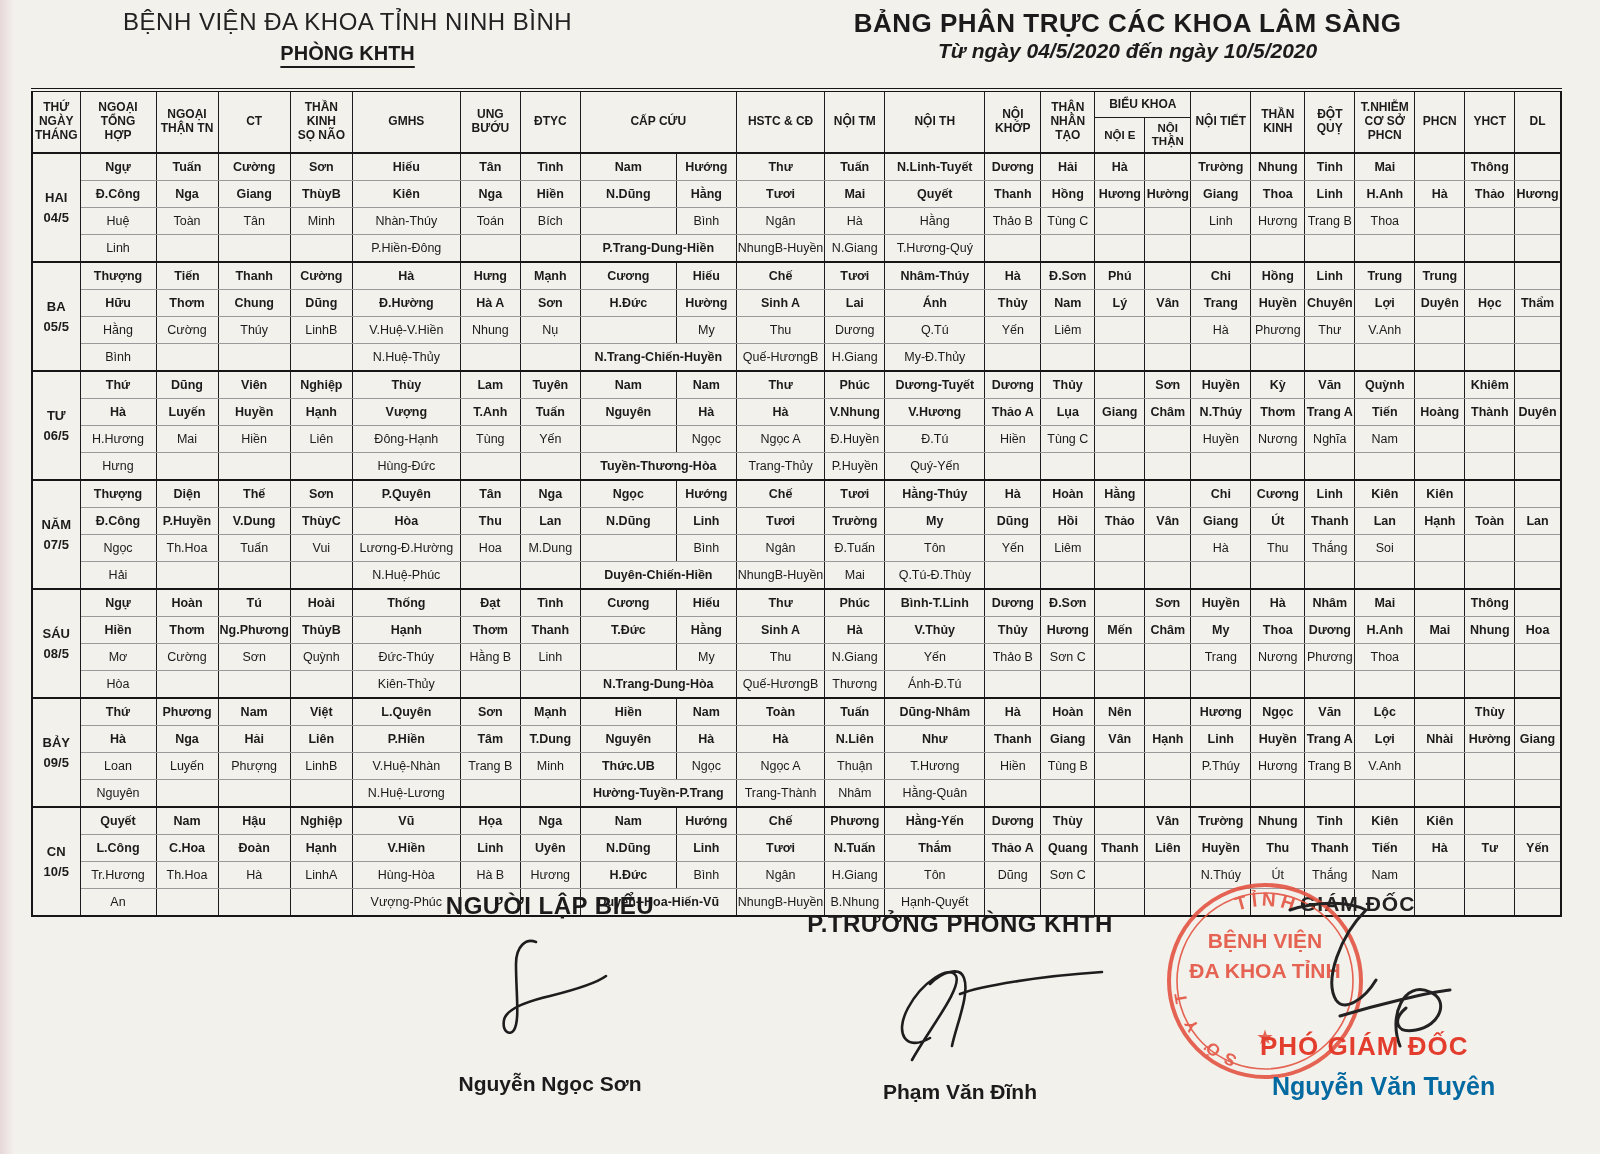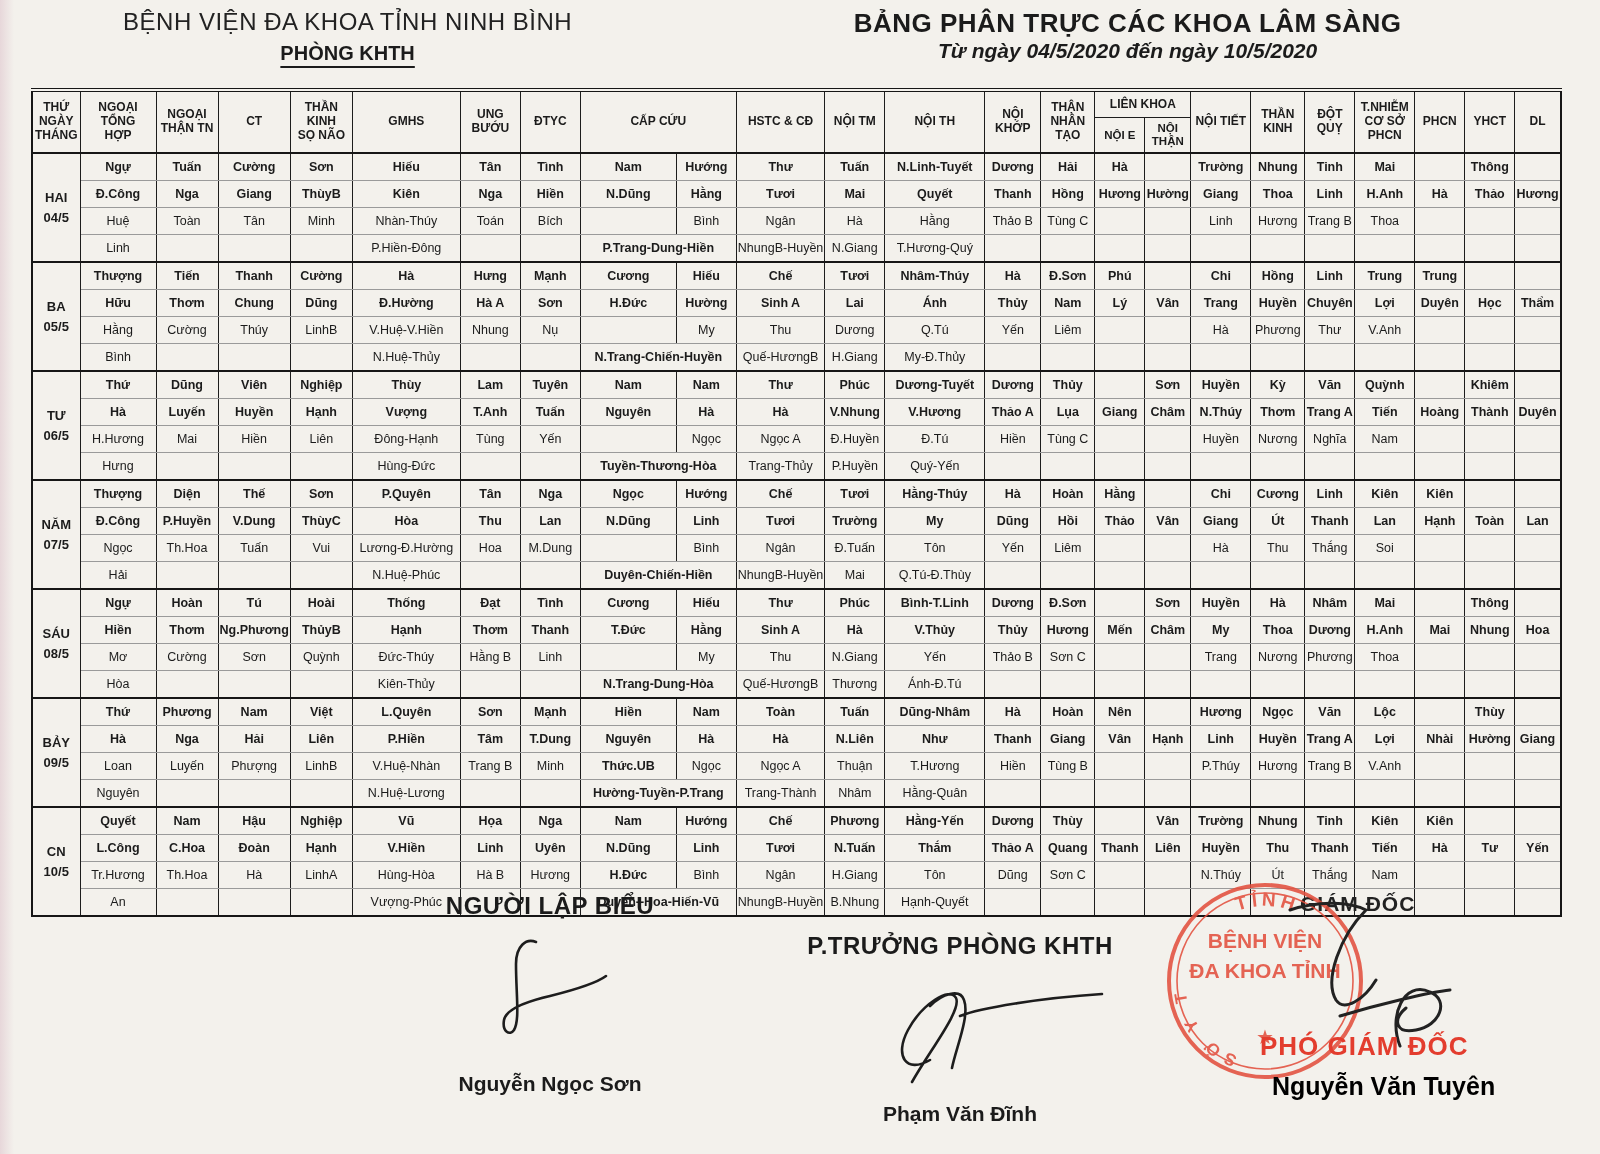--- a/index.html
+++ b/index.html
@@ -34,30 +34,30 @@
   tbody tr.r1 td{font-weight:600;}
   td.daycell{font-weight:bold;font-size:13px;line-height:1.5;white-space:pre-line;border-top:2px solid #161616;}
   td.cc{font-weight:bold;}
   
   .footer{position:absolute;left:0;top:888px;width:1600px;height:266px;}
   .standby{position:absolute;left:56px;top:4px;}
   .standby h3{margin:0 0 10px 0;font-size:23px;letter-spacing:.5px;}
   .standby div{font-size:18px;margin:9px 0;letter-spacing:.3px;}
   .sig-block{position:absolute;text-align:center;}
   .sig-maker{left:380px;top:4px;width:340px;}
-  .sig-head{left:760px;top:44px;width:400px;text-align:center;}
+  .sig-head{left:760px;top:22px;width:400px;text-align:center;}
   .sig-title{font-size:24px;font-weight:bold;letter-spacing:.5px;}
   .sig-name{font-size:21px;font-weight:bold;margin-top:8px;}
   .sig-svg{display:block;margin:4px auto;}
   
   .stampzone{position:absolute;left:1130px;top:-12px;width:440px;height:260px;}
   .director-label{position:absolute;left:170px;top:16px;font-size:21px;font-weight:bold;color:#222;letter-spacing:1px;}
   .stamp-svg{position:absolute;left:30px;top:0;}
   .deputy-title{position:absolute;left:130px;top:155px;font-size:26px;font-weight:bold;color:#e33d2e;letter-spacing:1px;}
-  .deputy-name{position:absolute;left:142px;top:196px;font-size:25px;font-weight:bold;color:#000000;}
+  .deputy-name{position:absolute;left:142px;top:196px;font-size:25px;font-weight:bold;color:#0369a1;}
   .sig-over{position:absolute;left:150px;top:20px;}
 </style>
 </head>
 <body>
 
 <div class="scan-edge"></div>
 
 <div class="titlebar">
   <div class="title-left">
     <div class="org1">BỆNH VIỆN ĐA KHOA TỈNH NINH BÌNH</div>
@@ -117,21 +117,21 @@
           <th colspan="1" rowspan="2" class="tall">ĐTYC</th>
           <th colspan="2" rowspan="2" class="tall">CẤP CỨU</th>
           <th colspan="1" rowspan="2" class="tall">HSTC &amp; CĐ</th>
           <th colspan="1" rowspan="2" class="tall">NỘI TM</th>
           <th colspan="1" rowspan="2" class="tall">NỘI TH</th>
           <th colspan="1" rowspan="2" class="tall">NỘI
 KHỚP</th>
           <th colspan="1" rowspan="2" class="tall">THẬN
 NHÂN
 TẠO</th>
-          <th colspan="2" class="group">LIÊN KHOA</th>
+          <th colspan="2" class="group">BIỂU KHOA</th>
           <th colspan="1" rowspan="2" class="tall">NỘI TIẾT</th>
           <th colspan="1" rowspan="2" class="tall">THẦN
 KINH</th>
           <th colspan="1" rowspan="2" class="tall">ĐỘT
 QUỴ</th>
           <th colspan="1" rowspan="2" class="tall">T.NHIỄM
 CƠ SỞ
 PHCN</th>
           <th colspan="1" rowspan="2" class="tall">PHCN</th>
           <th colspan="1" rowspan="2" class="tall">YHCT</th>

